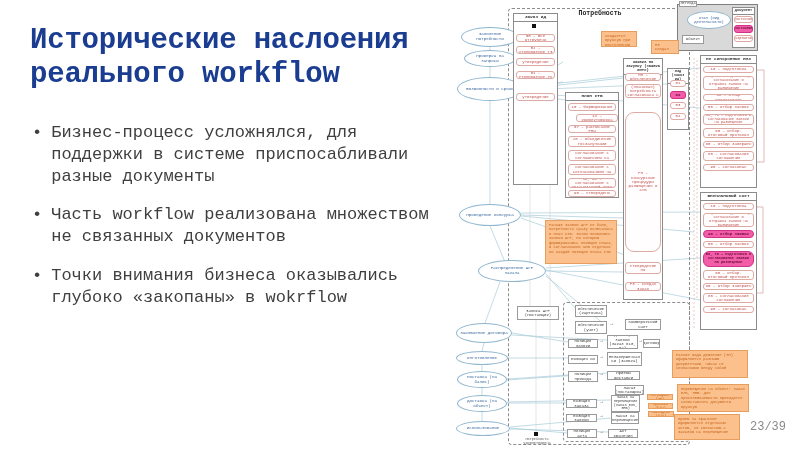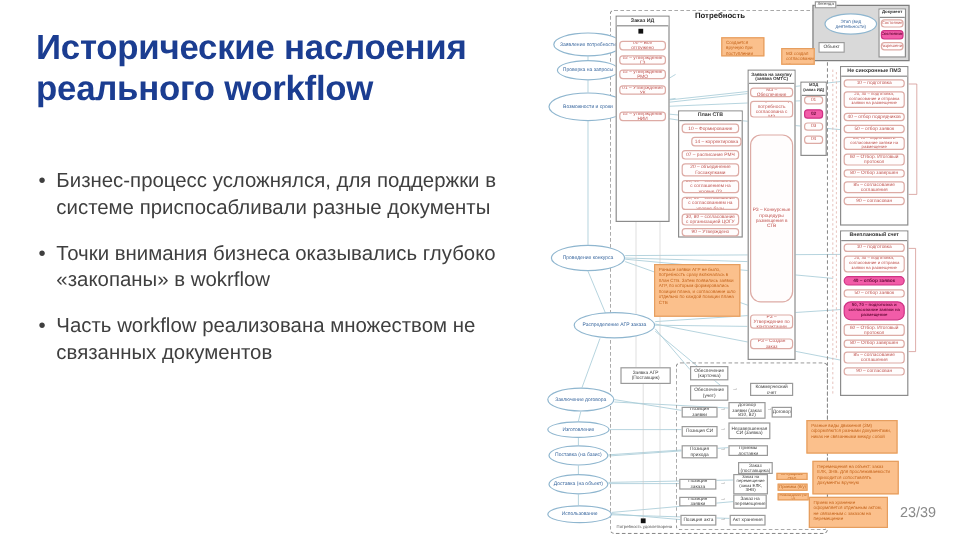--- a/index.html
+++ b/index.html
@@ -1,20 +1,20 @@
 <!DOCTYPE html>
 <html><head>
 <meta charset="utf-8">
 <style>
   html,body{margin:0;padding:0;background:#fff;}
   #slide{position:relative;width:800px;height:450px;background:#ffffff;overflow:hidden;
-         font-family:Liberation Sans, sans-serif;}
+         font-family:Liberation Mono, monospace;}
   .abs{position:absolute;box-sizing:border-box;}
   #title{left:30px;top:24px;width:445px;color:#1b3d91;font-size:29px;font-weight:bold;line-height:1.17;letter-spacing:-0.2px;}
-  #bullets{left:32px;top:140px;width:420px;display:flex;flex-direction:column;gap:17px;}
+  #bullets{left:32px;top:122px;width:420px;display:flex;flex-direction:column;gap:17px;}
   .bullet{display:flex;color:#3f3f3f;font-size:17px;line-height:1.28;}
   .bullet::before{content:"•";margin-right:9px;color:#3f3f3f;}
   #pagenum{left:750px;top:420px;color:#898989;font-size:12px;}
   #diagram{left:455px;top:0;width:345px;height:450px;}
   
   .el{border:1px solid #8fb6cf;border-radius:50%;background:#fff;color:#39679e;font-size:4.2px;
       display:flex;align-items:center;justify-content:center;text-align:center;line-height:1.1;padding:1px 3px;}
   .nd{border:1px solid #ddaba5;border-radius:3px;background:#fffdfd;color:#bf504c;font-size:4px;
       display:flex;align-items:center;justify-content:center;text-align:center;line-height:1.08;padding:0 1px;overflow:hidden;}
   .pk{background:#f25ca8;border-color:#cf3384;color:#6e0f3d;font-weight:bold;}
@@ -38,24 +38,24 @@
 
 <div id="slide">
 
   <div id="title" class="abs">Исторические наслоения реального workflow</div>
 
   <div id="bullets" class="abs">
     <div class="bullet">
         <span>Бизнес-процесс усложнялся, для поддержки в системе приспосабливали разные документы</span>
       </div>
     <div class="bullet">
-        <span>Точки внимания бизнеса оказывались глубоко «закопаны» в wokrflow</span>
+        <span>Часть workflow реализована множеством не связанных документов</span>
       </div>
     <div class="bullet">
-        <span>Часть workflow реализована множеством не связанных документов</span>
+        <span>Точки внимания бизнеса оказывались глубоко «закопаны» в wokrflow</span>
       </div>
   </div>
 
   <div id="pagenum" class="abs">23/39</div>
 
   <div id="diagram" class="abs">
 
     <svg class="abs" style="left:0;top:0" width="345" height="450">
       <g stroke="#a8ccd8" stroke-width="0.7" fill="none">
         <path d="M35,47 L35,50"></path>

